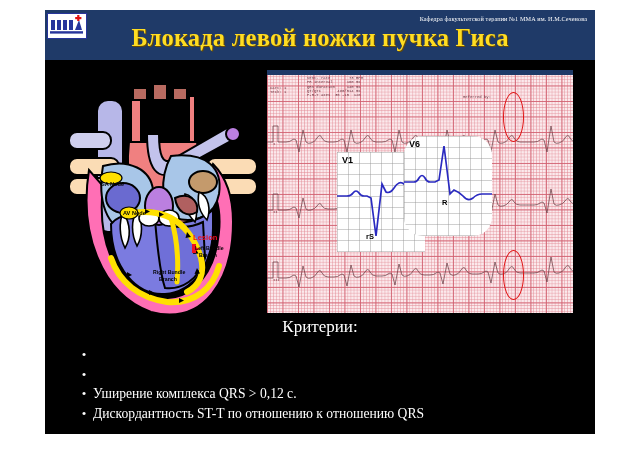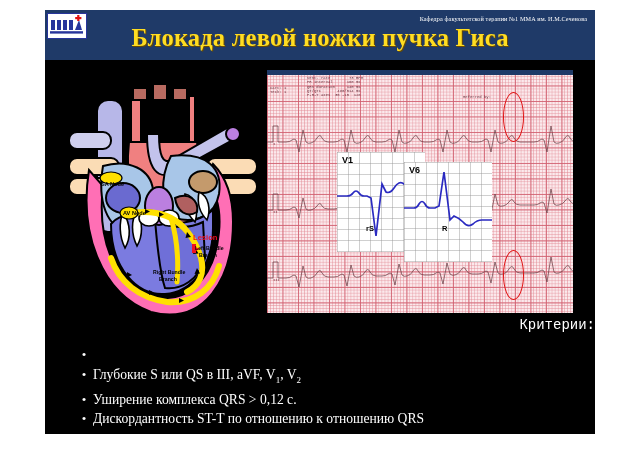--- a/index.html
+++ b/index.html
@@ -69,22 +69,22 @@
       background-size:11px 11px;}
   .inset-name{position:absolute;left:5px;top:3px;
               font-family:"Liberation Sans",sans-serif;font-weight:bold;
               font-size:9px;color:#000000;}
   .wave-note{position:absolute;font-family:"Liberation Sans",sans-serif;
              font-weight:bold;font-size:7.5px;color:#000000;}
   .redmark{position:absolute;border:1.6px solid #e01010;border-radius:50%;}
 
   
   #criteria-head{position:absolute;left:0;top:307px;width:550px;
-                 text-align:right;font-size:14px;color:#ffffff;
-                 font-family:Liberation Mono, monospace;}
+                 text-align:center;font-size:17px;color:#ffffff;
+                 font-family:Liberation Serif, serif;}
   #criteria-list{position:absolute;left:30px;top:336px;width:500px;}
   .crit-row{display:flex;align-items:flex-start;margin-bottom:2.5px;}
   .crit-bullet{width:18px;flex:0 0 18px;color:#ffffff;font-size:13px;
                line-height:17px;text-align:center;}
   .crit-text{color:#ffffff;font-size:13.6px;line-height:17px;
              font-family:"Liberation Serif",serif;white-space:nowrap;}
   .crit-text sub{font-size:9px;}
 </style>
 </head>
 <body>
@@ -249,24 +249,24 @@
     </svg>
 
     <div class="inset-box" style="left:46px;top:82px;width:88px;height:100px;margin-left:24px;">
       <div class="inset-grid"></div>
       <svg width="88" height="100" viewBox="0 0 88 100" style="position:absolute;inset:0;">
         <path d="M0 44 h10 q4 0 6 -3 q3 -4 6 0 q2 3 5 3 h3
                  l4 2 l5 38 l6 -52 l4 8
                  q4 2 8 -4 q5 -8 10 -4 q4 3 8 3 h13" fill="none" stroke="#2a2ac0" stroke-width="1.7"></path>
       </svg>
       <div class="inset-name">V1</div>
-      <div class="wave-note" style="left:29px;top:72px;">rS</div>
-    </div>
-
-    <div class="inset-box" style="left:137px;top:92px;width:88px;height:100px;">
+      <div class="wave-note" style="left:29px;top:80px;">rS</div>
+    </div>
+
+    <div class="inset-box" style="left:137px;top:66px;width:88px;height:100px;border-radius:19px;">
       <div class="inset-grid"></div>
       <svg width="88" height="100" viewBox="0 0 88 100" style="position:absolute;inset:0;">
         <path d="M0 46 h10 q3 0 5 -4 q3 -5 6 0 q2 4 5 4 h5
                  l4 -2 l5 -34 l6 48 l4 -4
                  q5 2 9 6 q5 6 10 2 q4 -4 9 -4 h10" fill="none" stroke="#2a2ac0" stroke-width="1.7"></path>
       </svg>
       <div class="inset-name">V6</div>
       <div class="wave-note" style="left:38px;top:62px;">R</div>
     </div>
 
@@ -277,21 +277,20 @@
   <div id="criteria-head">Критерии:</div>
 
   <div id="criteria-list">
 
     <div class="crit-row">
       <span class="crit-bullet">•</span>
     </div>
 
     <div class="crit-row">
       <span class="crit-bullet">•</span>
-      <span class="crit-text"><span>Глубокие S или QS в III, aVF, V</span><sub>1</sub><span>, V</span><sub>2</sub><span></span></span>
     </div>
 
     <div class="crit-row">
       <span class="crit-bullet">•</span>
       <span class="crit-text"><span>Уширение комплекса QRS &gt; 0,12 с.</span></span>
     </div>
 
     <div class="crit-row">
       <span class="crit-bullet">•</span>
       <span class="crit-text"><span>Дискордантность ST-T по отношению к отношению QRS</span></span>

